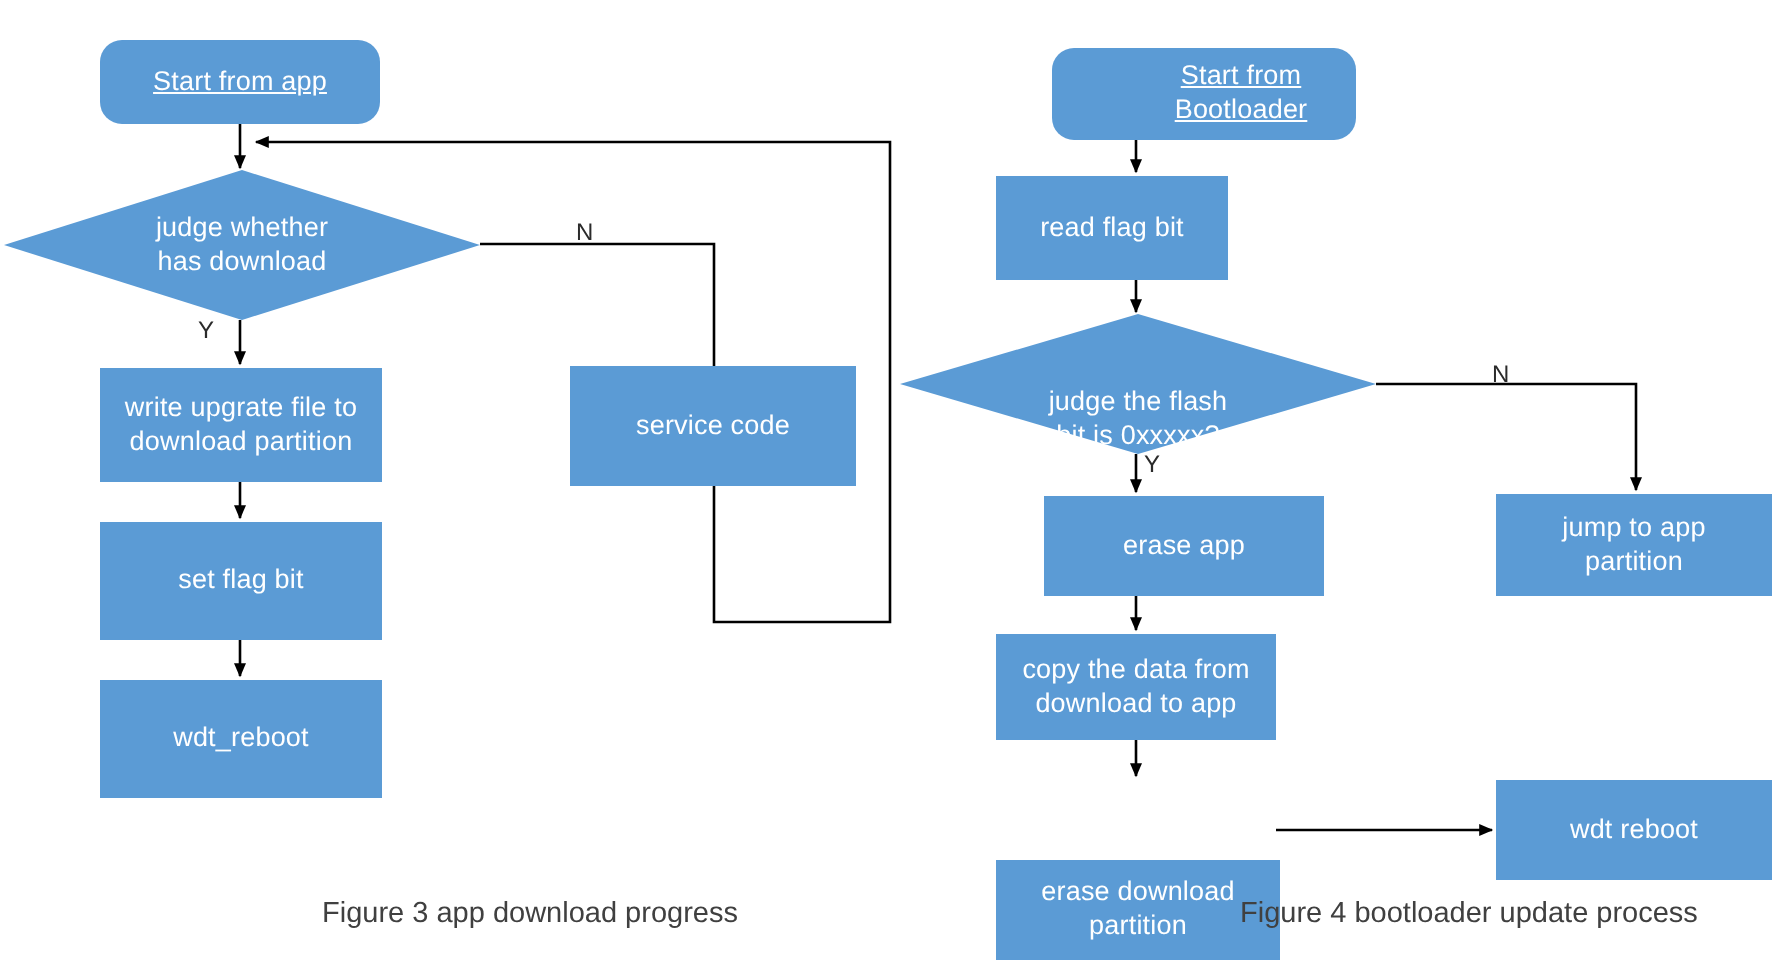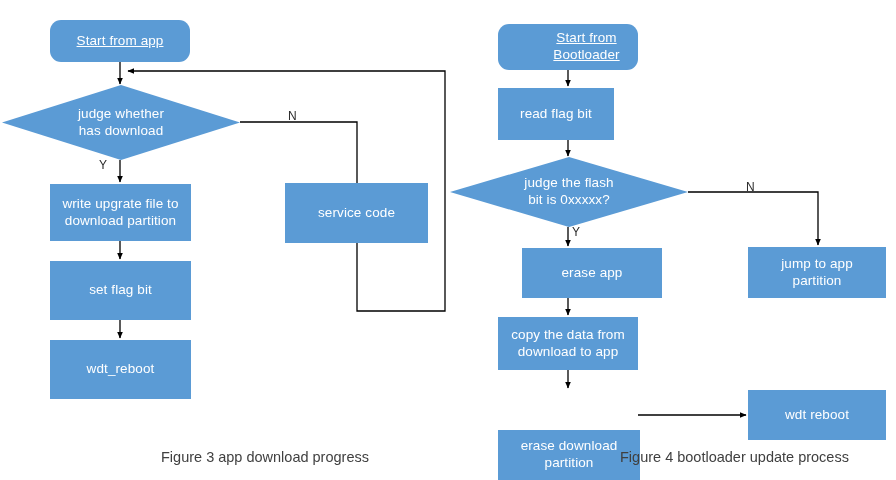--- a/index.html
+++ b/index.html
@@ -140,26 +140,26 @@
   <div class="node" style="left:50px; top:340px; width:141px; height:59px;">wdt_reboot</div>
 
   <div class="node" style="left:285px; top:183px; width:143px; height:60px;">service code</div>
 
   <div class="edge-label" style="left:99px; top:158px;">Y</div>
 
   <div class="edge-label" style="left:288px; top:109px;">N</div>
 
   <div class="caption" style="left:137px; top:449px;">Figure 3 app download progress</div>
 
-  <div class="node rounded" style="left:498px; top:24px; width:140px; height:46px;padding-left:37px;">Start from
+  <div class="node rounded" style="left:526px; top:24px; width:152px; height:46px;padding-left:37px;">Start from
 Bootloader</div>
 
   <div class="node" style="left:498px; top:88px; width:116px; height:52px;">read flag bit</div>
 
-  <div class="node diamond" style="left:450px; top:157px; width:238px; height:70px;">
+  <div class="node diamond" style="left:450px; top:157px; width:238px; height:70px;align-items:flex-end;">
     <span class="diamond-shape"></span>
     <span class="diamond-label">judge the flash
 bit is 0xxxxx?</span>
   </div>
 
   <div class="node" style="left:522px; top:248px; width:140px; height:50px;">erase app</div>
 
   <div class="node" style="left:498px; top:317px; width:140px; height:53px;">copy the data from
 download to app</div>
 

